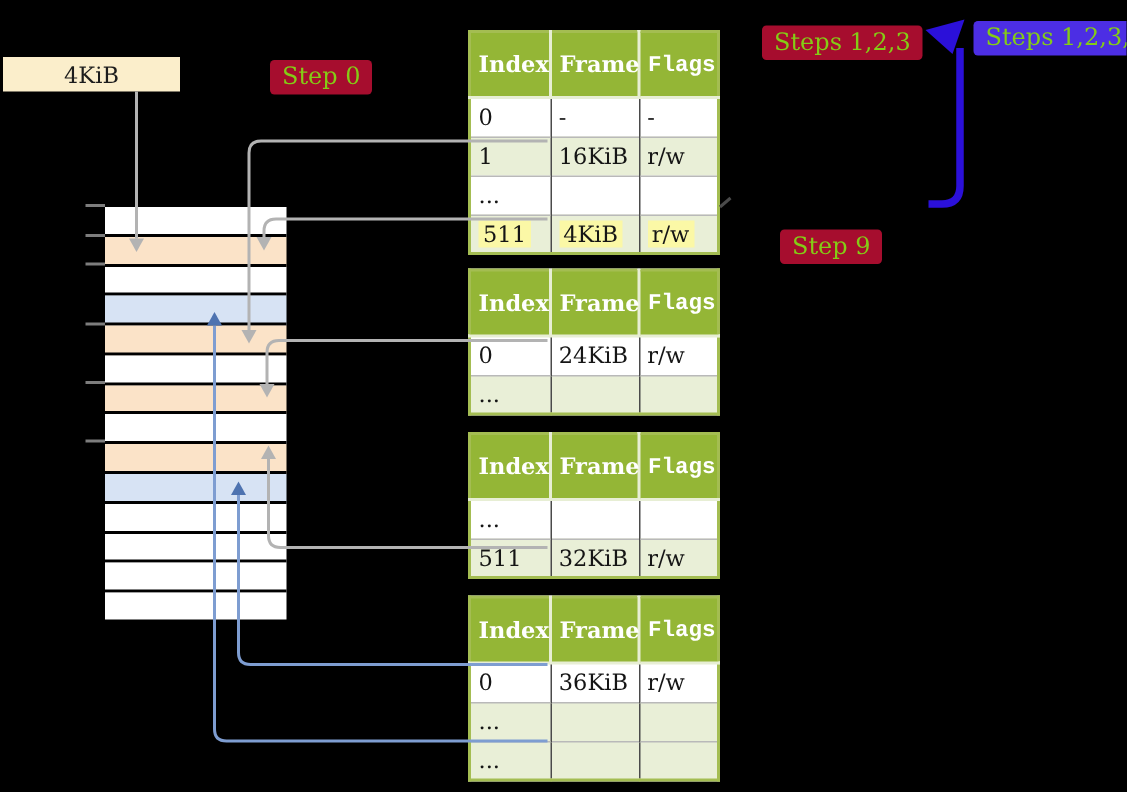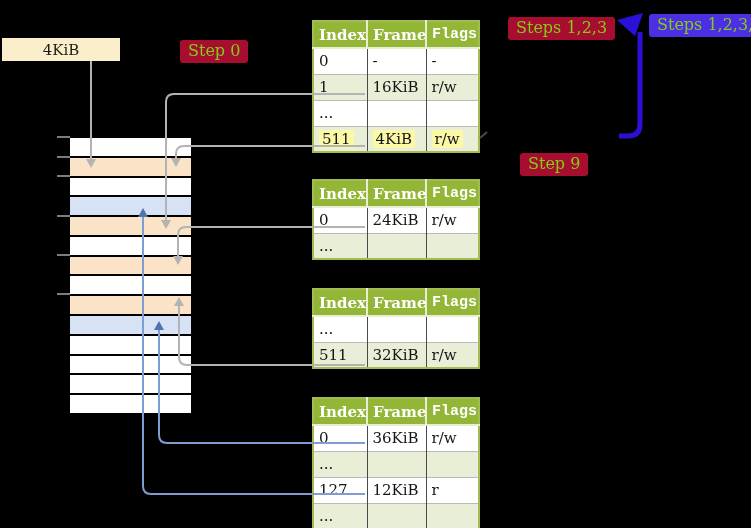--- a/index.html
+++ b/index.html
@@ -42,21 +42,21 @@
   .tick { position:absolute; left:57px; width:13px; height:2px; background:#7d7d7d; }
 
   
   table.ptable {
     position:absolute; border-collapse:collapse; table-layout:fixed;
     width:166px; background:#fff; font-size:15px; color:#151515;
     border:2px solid var(--table-border);
   }
   .ptable th {
     background:var(--table-green); color:#fff; font-weight:bold; text-align:left;
-    height:27px; padding:0 5px; box-sizing:border-box;
+    height:44px; padding:0 5px; box-sizing:border-box;
     border-right:2px solid #e7eed4; border-bottom:2px solid #e7eed4;
   }
   .ptable th:last-child { border-right:none;font-family:Liberation Mono, monospace; }
   .ptable td {
     height:26px; padding:0 5px; box-sizing:border-box;
     border-right:1px solid #4a4a4a; border-top:1px solid #b9b9b9;
     vertical-align:middle;
   }
   .ptable td:last-child { border-right:none; }
   .ptable tr.shade td { background:var(--table-row-green); }
@@ -217,25 +217,20 @@
         <tr>
           <td>0</td>
           <td>36KiB</td>
           <td>r/w</td>
         </tr>
         <tr class="shade">
           <td>...</td>
           <td></td>
           <td></td>
         </tr>
-        <tr>
-          <td>127</td>
-          <td>12KiB</td>
-          <td>r</td>
-        </tr>
         <tr class="shade">
           <td>...</td>
           <td></td>
           <td></td>
         </tr>
       </tbody>
     </table>
 
   <svg class="overlay" width="751" height="528" viewBox="0 0 751 528">
 

